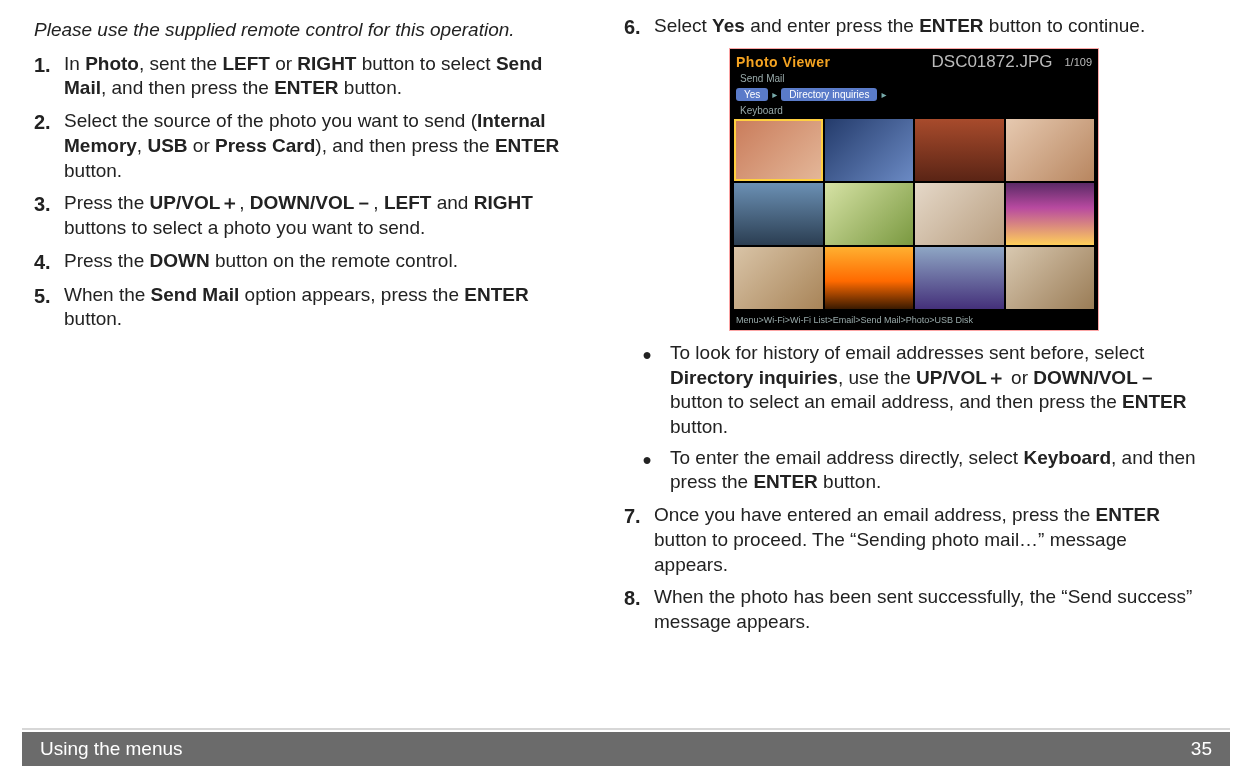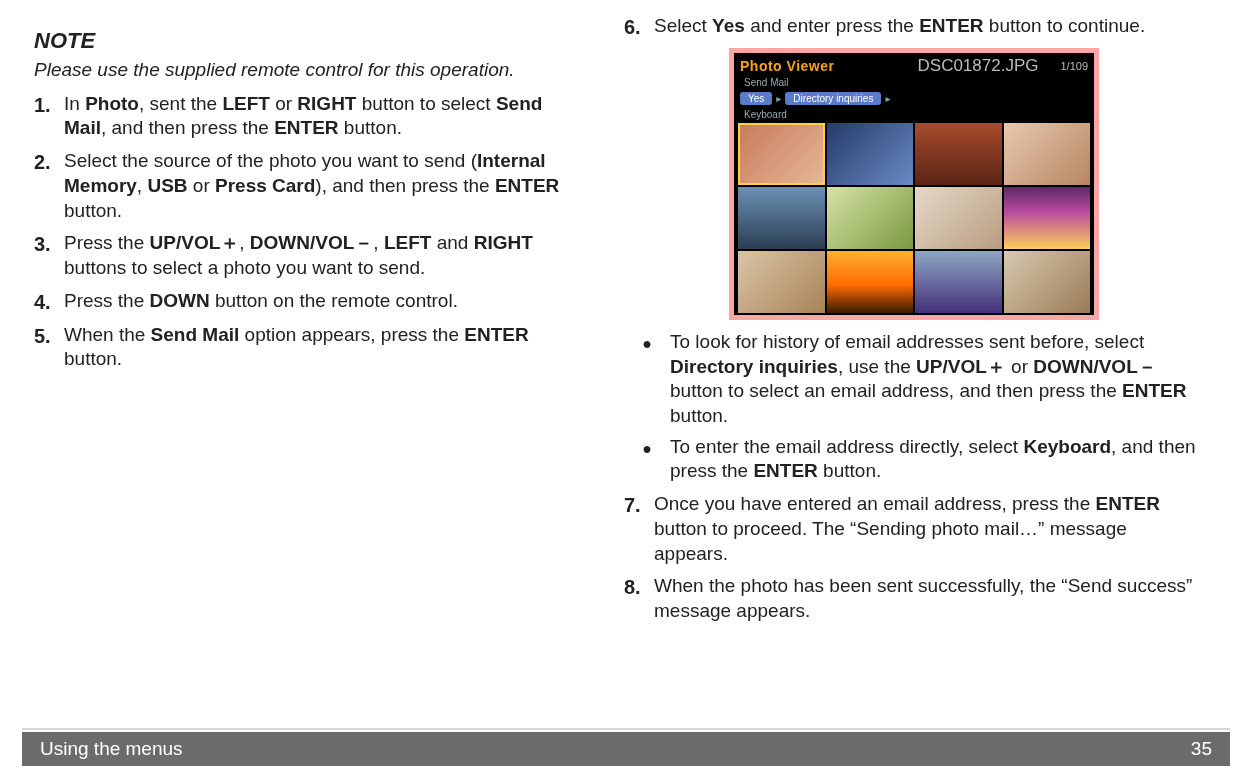--- a/index.html
+++ b/index.html
@@ -15,25 +15,25 @@
   .note-body { font-style:italic; font-size:19px; margin-top:4px; line-height:1.25; }
   .steps { margin-top:10px; }
   .step { display:flex; margin-top:8px; font-size:19px; line-height:1.3; }
   .step-num { font-weight:700; min-width:30px; font-size:20px; }
   .step-body { flex:1; }
   b { font-weight:700; }
   .bullets { margin-top:10px; }
   .bullet { display:flex; font-size:19px; line-height:1.3; margin-top:6px; }
   .bullet-dot { min-width:46px; text-align:center; font-size:16px; padding-top:4px; }
   .figure { margin: 8px auto 8px auto; width:370px; }
-  .pv { width:370px; border:5px solid #fca5a5; background:#000; font-family: Arial, sans-serif; }
+  .pv { width:370px; border:1px solid #fca5a5; background:#000; font-family: Arial, sans-serif; }
   .pv-title { display:flex; align-items:center; padding:3px 6px 1px 6px; }
   .pv-orange { color:#f5a422; font-weight:700; font-size:14px; letter-spacing:0.5px; }
   .pv-file { margin-left:auto; color:#bbb; font-size:17px; }
-  .pv-count { color:#bbb; font-size:11px; margin-left:22px; }
+  .pv-count { color:#bbb; font-size:11px; margin-left:12px; }
   .pv-sub { color:#9aa; font-size:10px; padding:0 6px 2px 10px; }
   .pv-menu { display:flex; gap:4px; padding:2px 6px 4px 6px; align-items:center; }
   .pv-badge { background:#5a7bc9; color:#fff; font-size:10px; padding:1px 8px; border-radius:3px; }
   .pv-arrow { color:#7aa; font-size:10px; }
   .pv-grid { display:grid; grid-template-columns: repeat(4, 1fr); grid-template-rows: repeat(3, 62px); gap:2px; padding:0 4px 2px 4px; }
   .pv-cell { background:#333; position:relative; overflow:hidden; }
   .pv-cell.selected { outline:2px solid #ffd040; outline-offset:-2px; }
   .pv-footer { color:#9aa; font-size:9px; padding:4px 6px 5px 6px; }
   
   .t1 { background: linear-gradient(135deg,#c97b5a,#e4b89a); }
@@ -53,21 +53,20 @@
   .footer-page { margin-left:auto;text-align:right; }
   .shadow-line { position:absolute; left:22px; right:10px; bottom:44px; height:2px; background:#d7d7d7; }
 </style>
 </head>
 <body>
 
 <div class="page">
   <div class="columns">
 
     <div class="col col-left">
-      <div class="note-head">NOTE</div>
       <div class="note-body">Please use the supplied remote control for this operation.</div>
 
       <div class="steps">
         <div class="step">
           <div class="step-num">1.</div>
           <div class="step-body">
             <span>In </span><b>Photo</b><span>, sent the </span><b>LEFT</b><span> or </span><b>RIGHT</b><span> button to select </span><b>Send Mail</b><span>, and then press the </span><b>ENTER</b><span> button.</span>
           </div>
         </div>
 
@@ -131,20 +130,21 @@
             <div class="pv-cell t4"></div>
             <div class="pv-cell t5"></div>
             <div class="pv-cell t6"></div>
             <div class="pv-cell t7"></div>
             <div class="pv-cell t8"></div>
             <div class="pv-cell t9"></div>
             <div class="pv-cell t10"></div>
             <div class="pv-cell t11"></div>
             <div class="pv-cell t12"></div>
           </div>
+          <div class="pv-footer">Menu&gt;Wi-Fi&gt;Wi-Fi List&gt;Email&gt;Send Mail&gt;Photo&gt;USB Disk</div>
         </div>
       </div>
 
       <div class="bullets">
         <div class="bullet">
           <div class="bullet-dot">●</div>
           <div class="step-body">
             <span>To look for history of email addresses sent before, select </span><b>Directory inquiries</b><span>, use the </span><b>UP/VOL＋</b><span> or </span><b>DOWN/VOL－</b><span> button to select an email address, and then press the </span><b>ENTER</b><span> button.</span>
           </div>
         </div>

